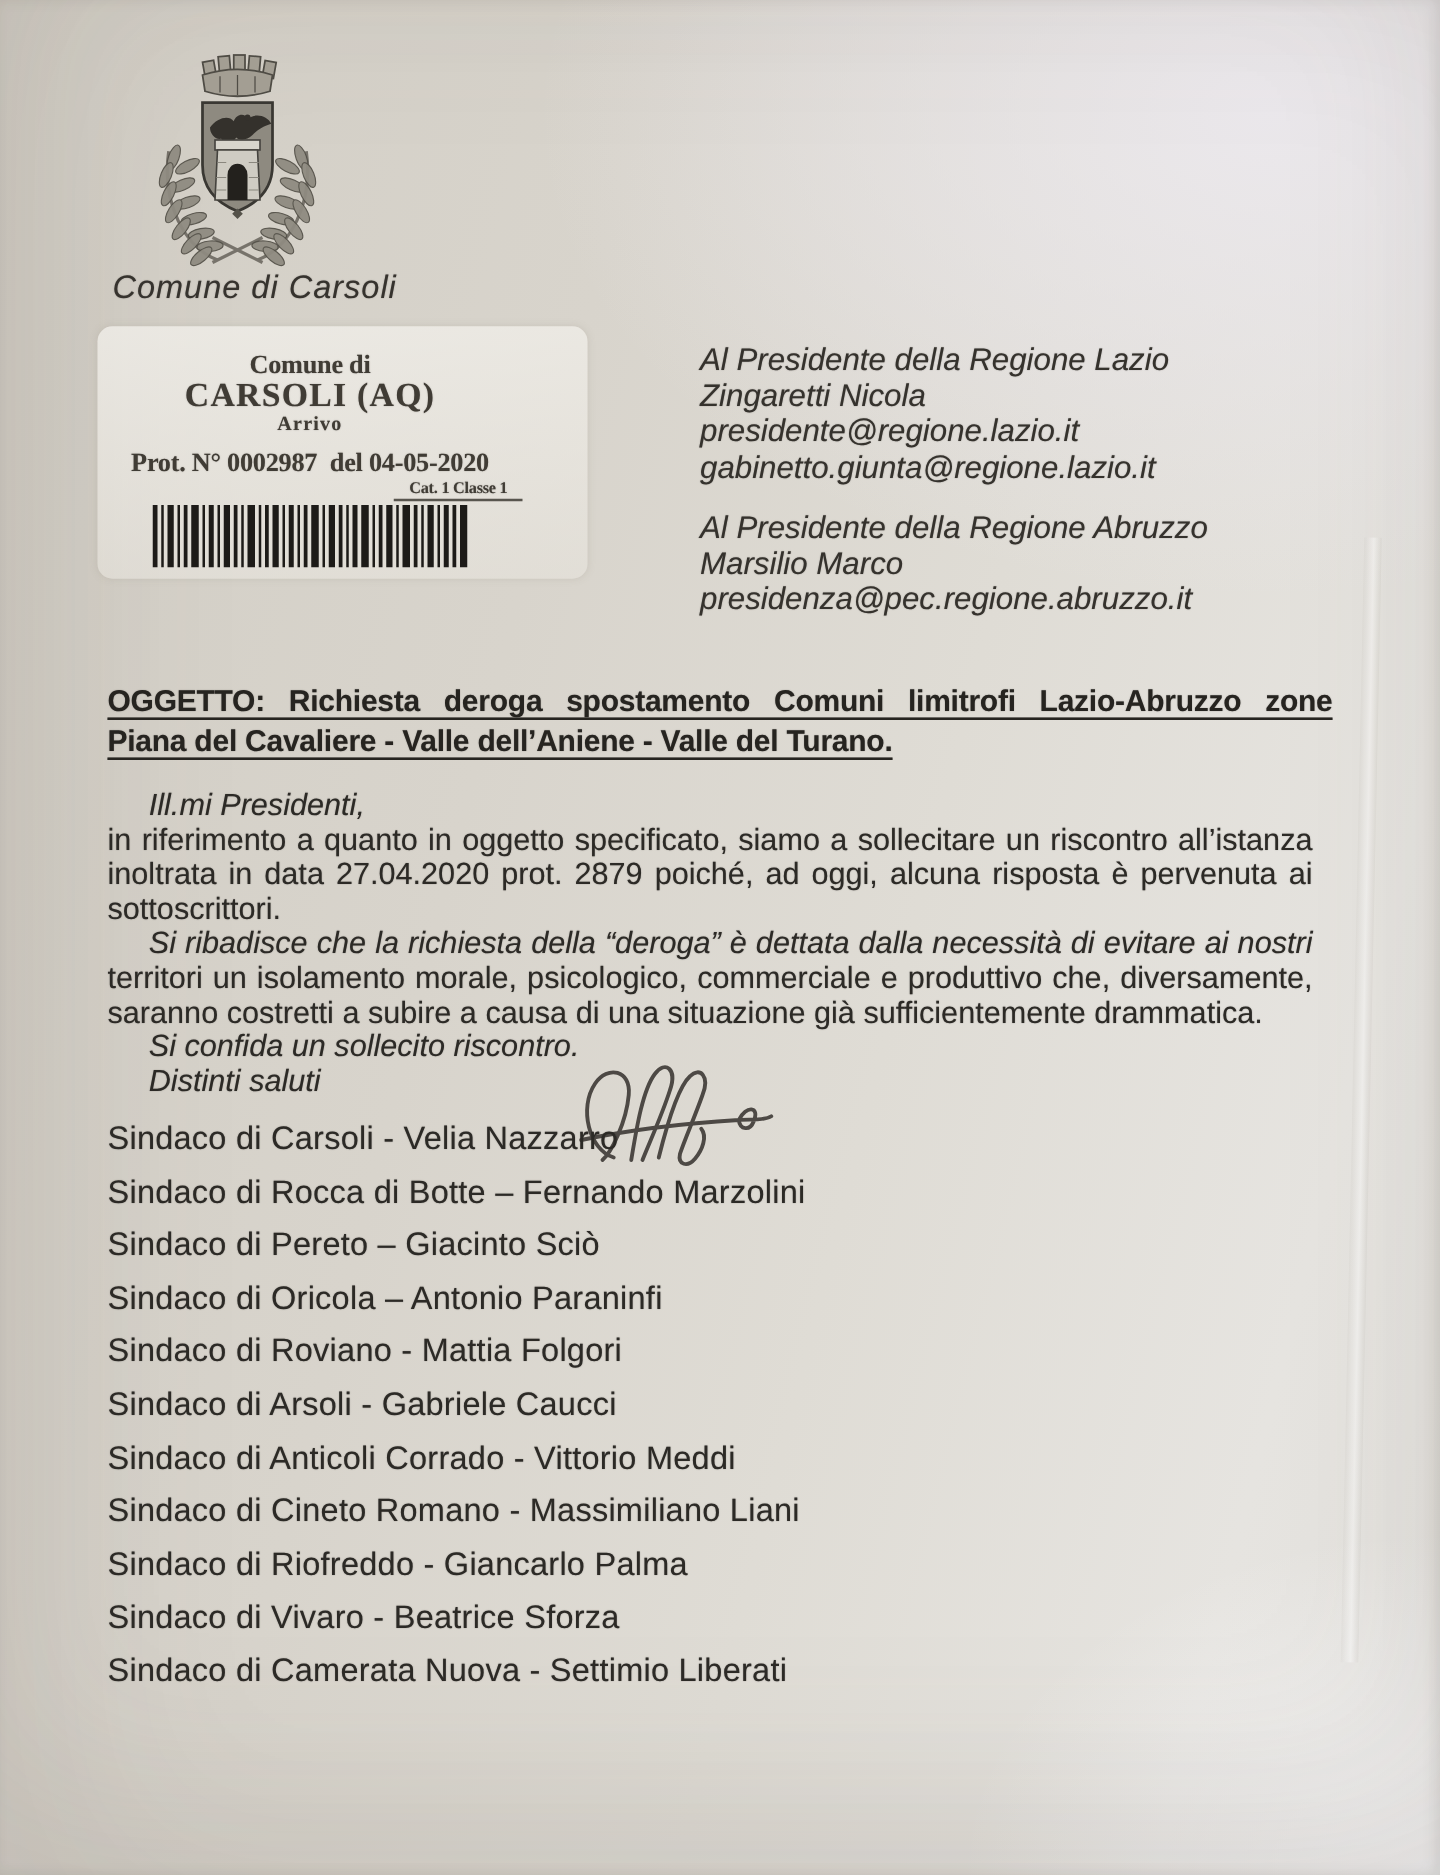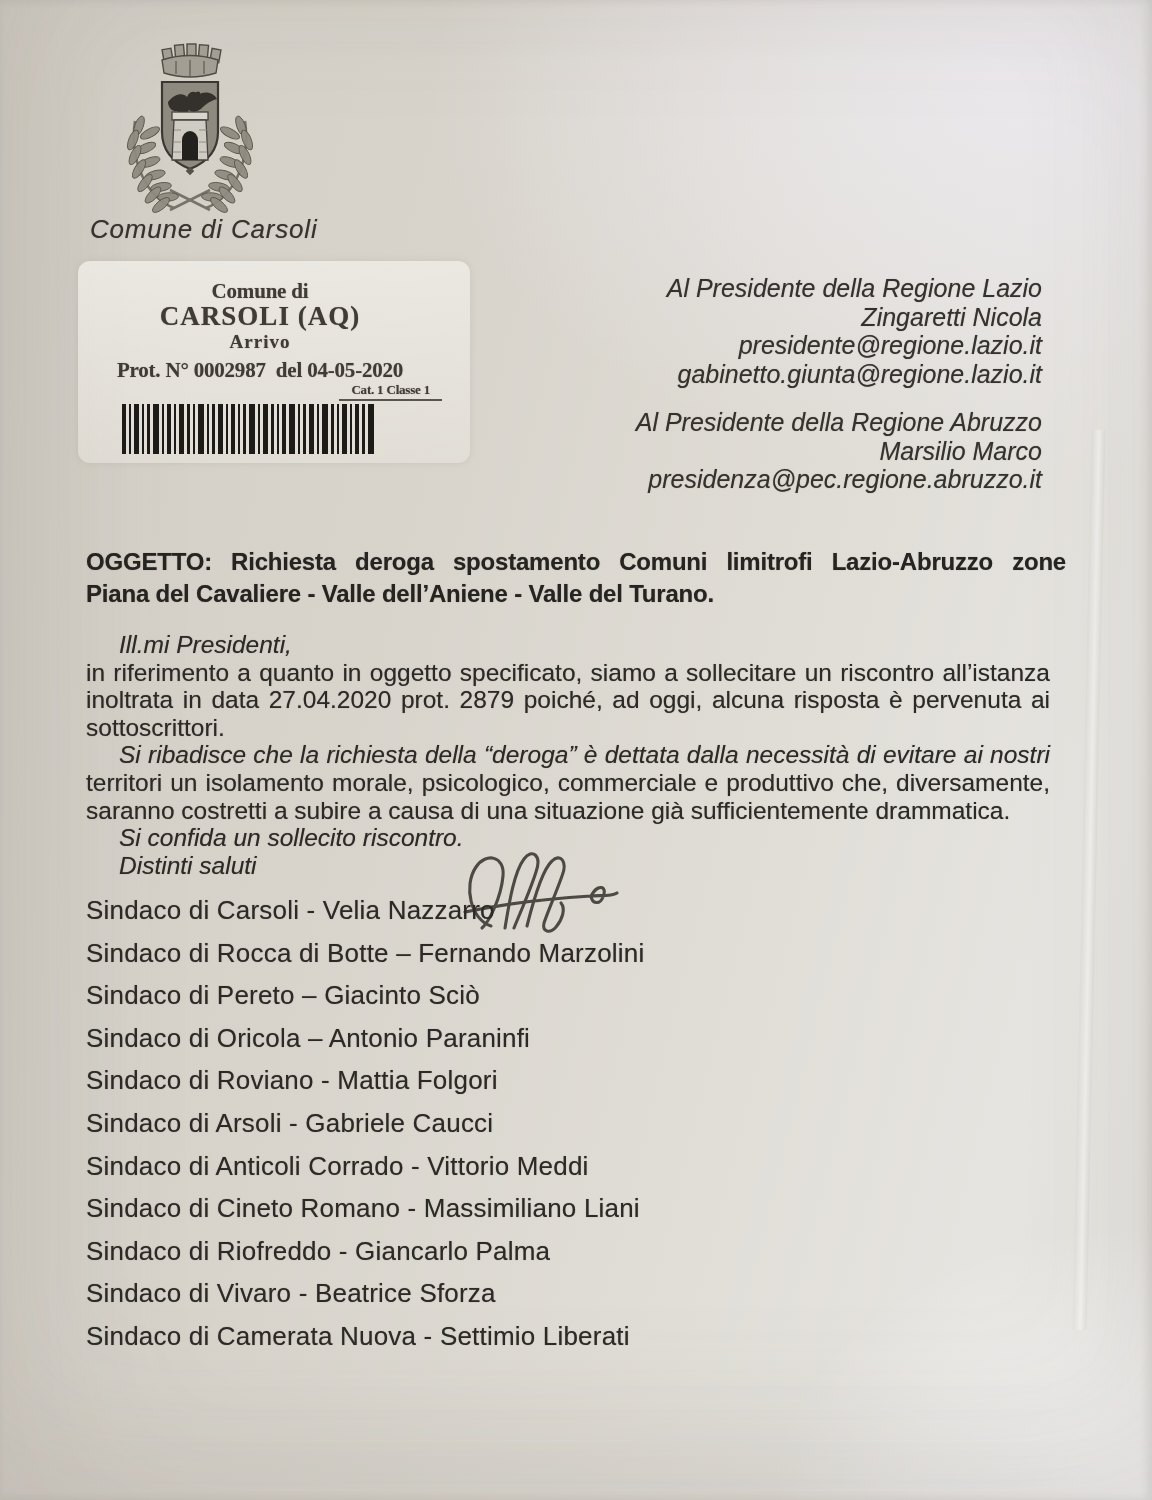--- a/index.html
+++ b/index.html
@@ -21,41 +21,41 @@
   .abs{position:absolute;}
   .scan{text-shadow:0 0 1px rgba(46,43,39,0.45);}
 
   
   .org-name{left:90px;top:214px;font-size:26px;font-style:italic;letter-spacing:0.8px;color:#36332e;}
 
   
   .stamp{left:78px;top:261px;width:392px;height:202px;border-radius:12px;
     background:linear-gradient(175deg,rgba(243,241,236,0.75),rgba(236,233,226,0.45));
     box-shadow:0 0 6px rgba(160,153,140,0.25);}
-  .stamp-inner{position:absolute;left:0;top:0;width:340px;height:202px;padding-left:24px;}
+  .stamp-inner{position:absolute;left:0;top:0;width:340px;height:202px;}
   .stamp-line{position:absolute;left:0;width:100%;text-align:center;
     font-family:"Liberation Serif","DejaVu Serif",serif;font-weight:bold;color:#403c35;
     white-space:pre;letter-spacing:-0.2px;text-shadow:0 0 1px rgba(64,60,53,0.5);}
   .st1{top:18px;font-size:21px;}
   .st2{top:40px;font-size:27px;letter-spacing:1px;}
-  .st3{top:70px;font-size:19px;letter-spacing:1px;}
+  .st3{top:70px;font-size:16px;letter-spacing:1px;}
   .st4{top:97px;font-size:21px;}
   .st5{top:121px;font-size:13px;text-align:right;}
   .st5 span{display:inline-block;border-bottom:2px solid rgba(64,60,53,0.85);padding:0 12px 1px;}
   .barcode{position:absolute;left:44px;top:143px;width:252px;height:50px;}
 
   
-  .recipients{left:560px;width:482px;text-align:right;font-style:italic;
+  .recipients{left:560px;width:482px;font-style:italic;
     font-size:25px;line-height:28.6px;color:#35322d;}
   .rec1{top:274px;} .rec2{top:408px;}
 
   
   .subject{left:86px;top:546px;width:980px;font-weight:bold;font-size:24px;
     line-height:31.5px;letter-spacing:-0.2px;color:#262420;}
-  .subject .u{text-decoration-thickness:2px;text-underline-offset:5px;}
+  .subject .u{text-decoration:underline;text-decoration-thickness:2px;text-underline-offset:5px;}
   .jlast{text-align:justify;text-align-last:justify;}
 
   
   .body-block{left:86px;top:631px;width:964px;font-size:24.5px;line-height:27.6px;color:#2c2a26;}
   .body-block .ind{text-indent:33px;font-style:italic;}
   .body-block .just{text-align:justify;text-align-last:justify;}
 
   
   .signature{left:453px;top:846px;width:176px;height:94px;}
 

